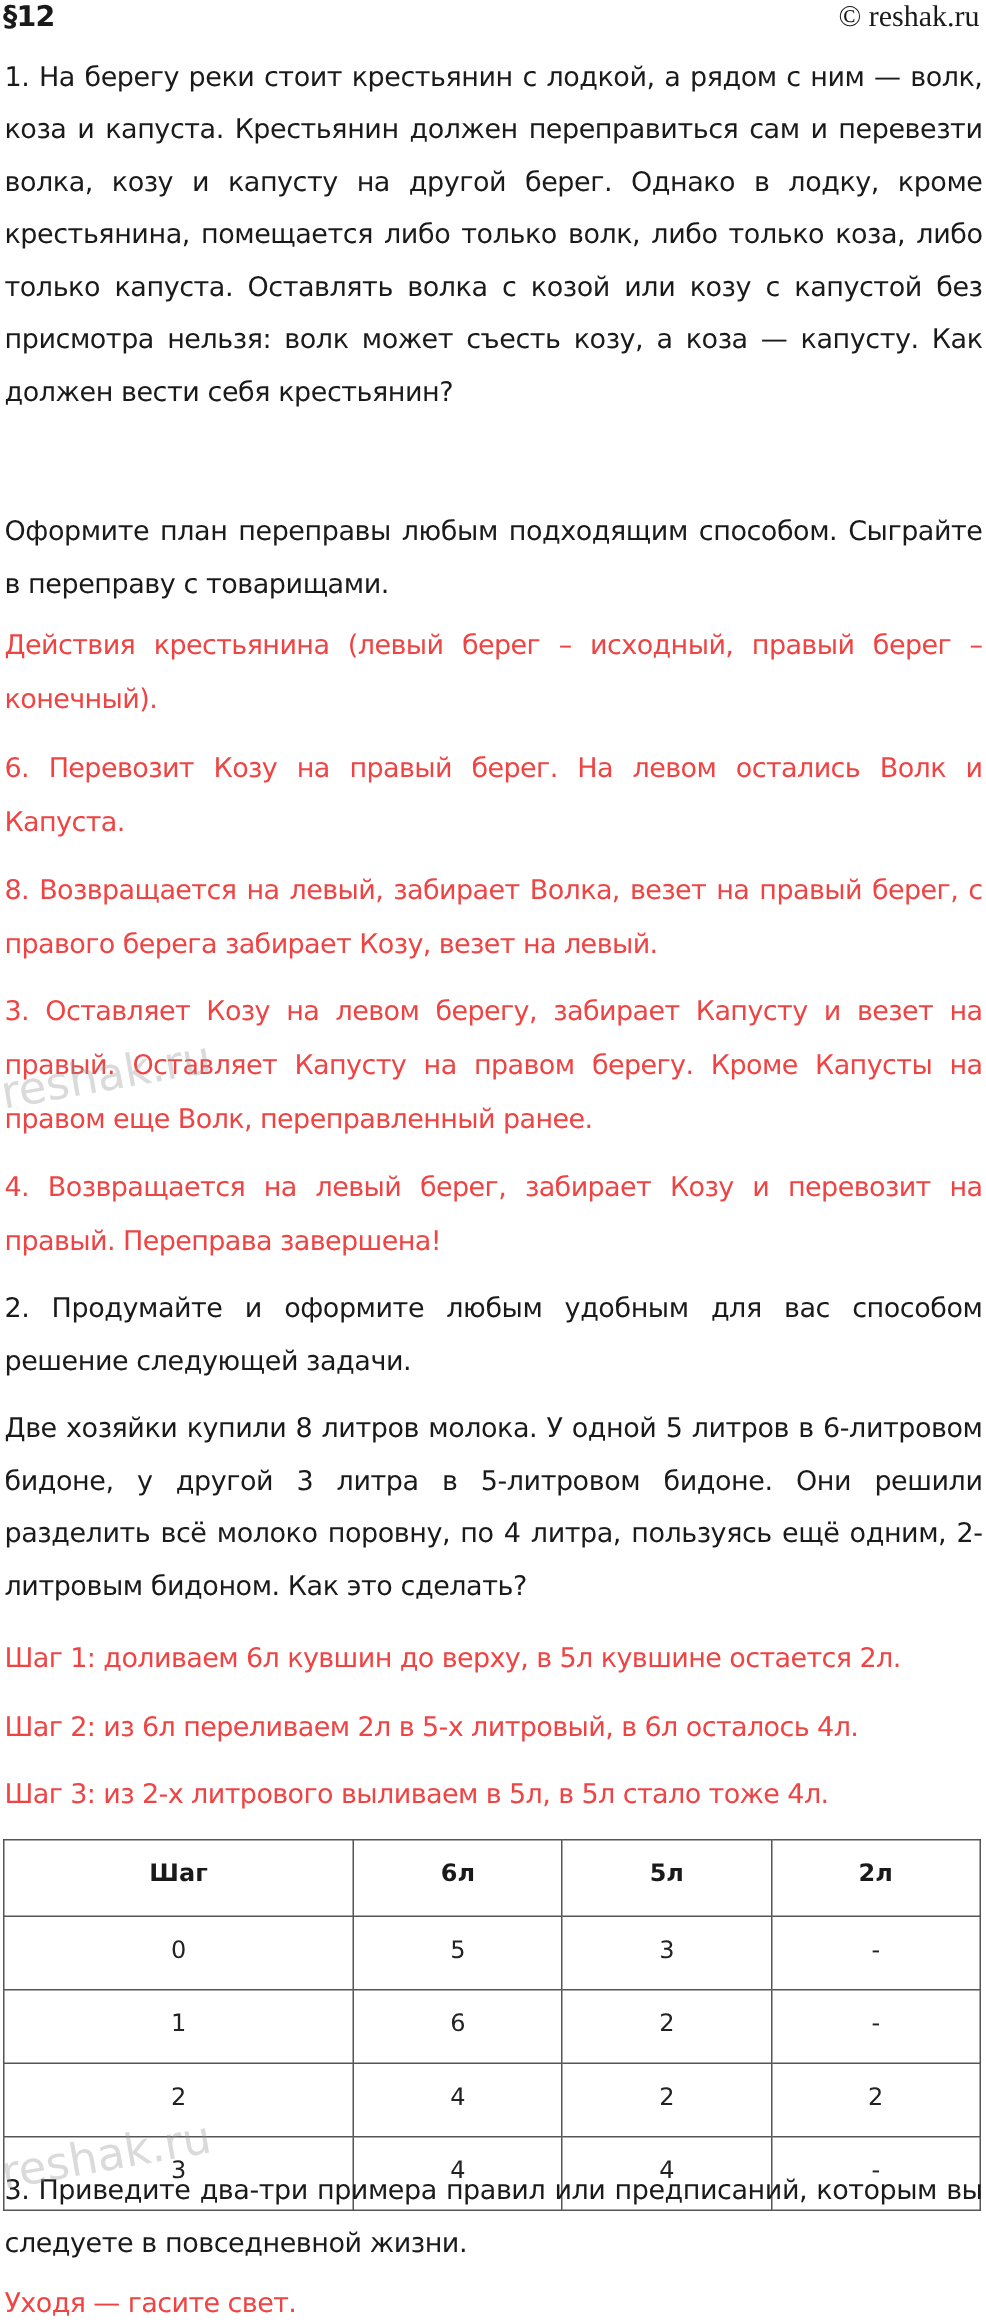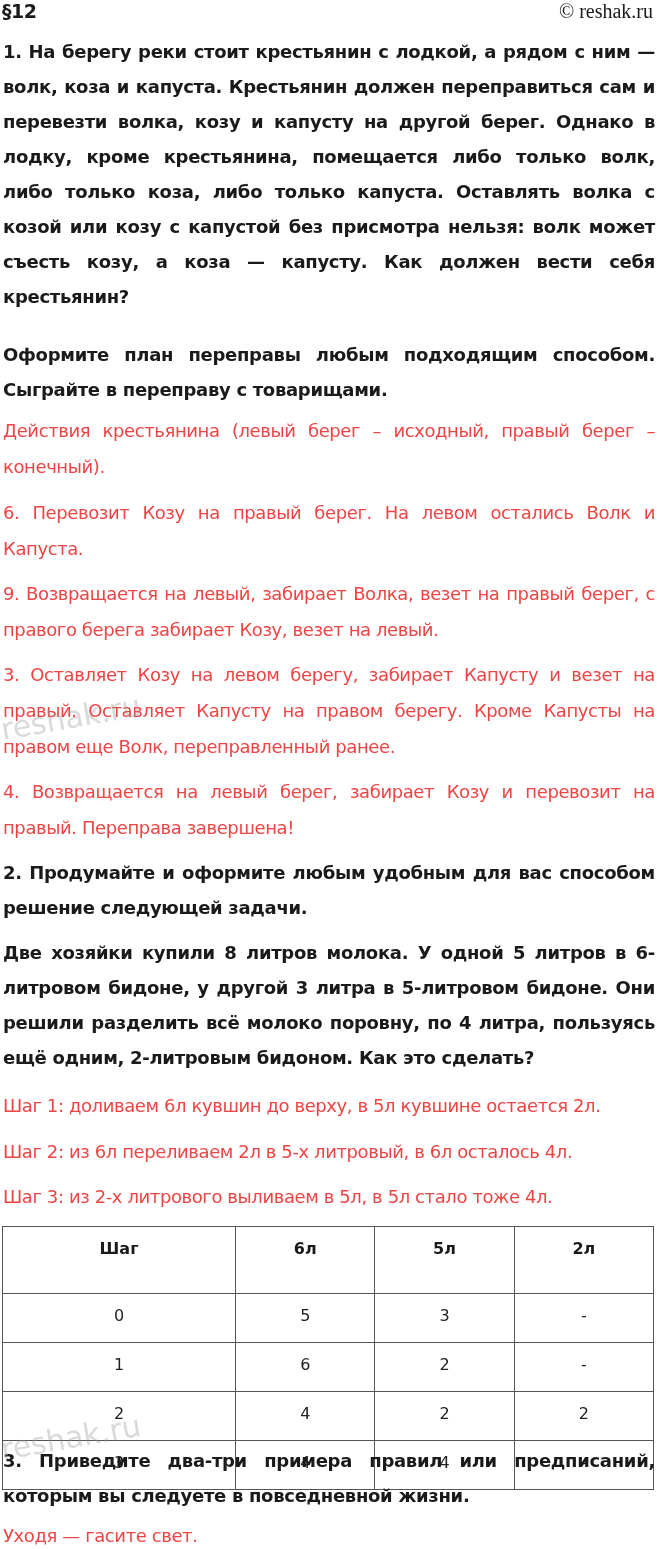--- a/index.html
+++ b/index.html
@@ -13,50 +13,50 @@
   .section-num {
     position: absolute; left: 2px; top: 0px; font-weight: bold; font-size: 19px; letter-spacing: -0.5px;
   }
   .site {
     position: absolute; right: 4px; top: 0px; font-family: "Liberation Serif", serif; font-size: 20px; text-align: right;
   }
   .p {
     position: absolute; left: 3px; width: 652px; margin: 0;
     text-align: justify; text-align-last: left;
   }
-  .b { font-weight: bold; font-size: 18px; line-height: 35px; letter-spacing: -0.3px; }
+  .b { font-weight: normal; font-size: 18px; line-height: 35px; letter-spacing: -0.3px; }
   .r { font-weight: normal; font-size: 18px; line-height: 36px; letter-spacing: -0.4px; color: #ef4444; }
   table.steps {
     position: absolute; left: 2px; top: 1226px; width: 652px;
     border-collapse: collapse; font-size: 16px;
   }
   table.steps td, table.steps th {
     border: 1px solid #555; text-align: center; height: 49px; padding: 0; vertical-align: top;
     padding-top: 12px; box-sizing: border-box;
   }
-  table.steps th { font-weight: bold; height: 67px; }
+  table.steps th { font-weight: bold; height: 51px; }
   table.steps td { font-weight: normal; color: #222; }
   .wm {
     position: absolute; color: rgba(150,150,150,0.35); font-size: 30px; font-family: "DejaVu Sans", sans-serif;
     pointer-events: none;
   }
 </style>
 </head>
 <body>
 
 <div class="header">
   <span class="section-num">§12</span>
   <span class="site">© reshak.ru</span>
 </div>
 
 <p class="p b" style="top:34px;">1. На берегу реки стоит крестьянин с лодкой, а рядом с ним — волк, коза и капуста. Крестьянин должен переправиться сам и перевезти волка, козу и капусту на другой берег. Однако в лодку, кроме крестьянина, помещается либо только волк, либо только коза, либо только капуста. Оставлять волка с козой или козу с капустой без присмотра нельзя: волк может съесть козу, а коза — капусту. Как должен вести себя крестьянин?</p>
 <p class="p b" style="top:337px;">Оформите план переправы любым подходящим способом. Сыграйте в переправу с товарищами.</p>
 <p class="p r" style="top:413px;">Действия крестьянина (левый берег – исходный, правый берег – конечный).</p>
 <p class="p r" style="top:495px;">6. Перевозит Козу на правый берег. На левом остались Волк и Капуста.</p>
-<p class="p r" style="top:576px;">9. Возвращается на левый, забирает Волка, везет на правый берег, с правого берега забирает Козу, везет на левый.</p>
+<p class="p r" style="top:576px;">8. Возвращается на левый, забирает Волка, везет на правый берег, с правого берега забирает Козу, везет на левый.</p>
 <p class="p r" style="top:657px;">3. Оставляет Козу на левом берегу, забирает Капусту и везет на правый. Оставляет Капусту на правом берегу. Кроме Капусты на правом еще Волк, переправленный ранее.</p>
 <p class="p r" style="top:774px;">4. Возвращается на левый берег, забирает Козу и перевозит на правый. Переправа завершена!</p>
 
 <p class="p b" style="top:855px;">2. Продумайте и оформите любым удобным для вас способом решение следующей задачи.</p>
 <p class="p b" style="top:935px;">Две хозяйки купили 8 литров молока. У одной 5 литров в 6-литровом бидоне, у другой 3 литра в 5-литровом бидоне. Они решили разделить всё молоко поровну, по 4 литра, пользуясь ещё одним, 2-литровым бидоном. Как это сделать?</p>
 <p class="p r" style="top:1088px;">Шаг 1: доливаем 6л кувшин до верху, в 5л кувшине остается 2л.</p>
 <p class="p r" style="top:1134px;">Шаг 2: из 6л переливаем 2л в 5-х литровый, в 6л осталось 4л.</p>
 <p class="p r" style="top:1179px;">Шаг 3: из 2-х литрового выливаем в 5л, в 5л стало тоже 4л.</p>
 
 <table class="steps">

